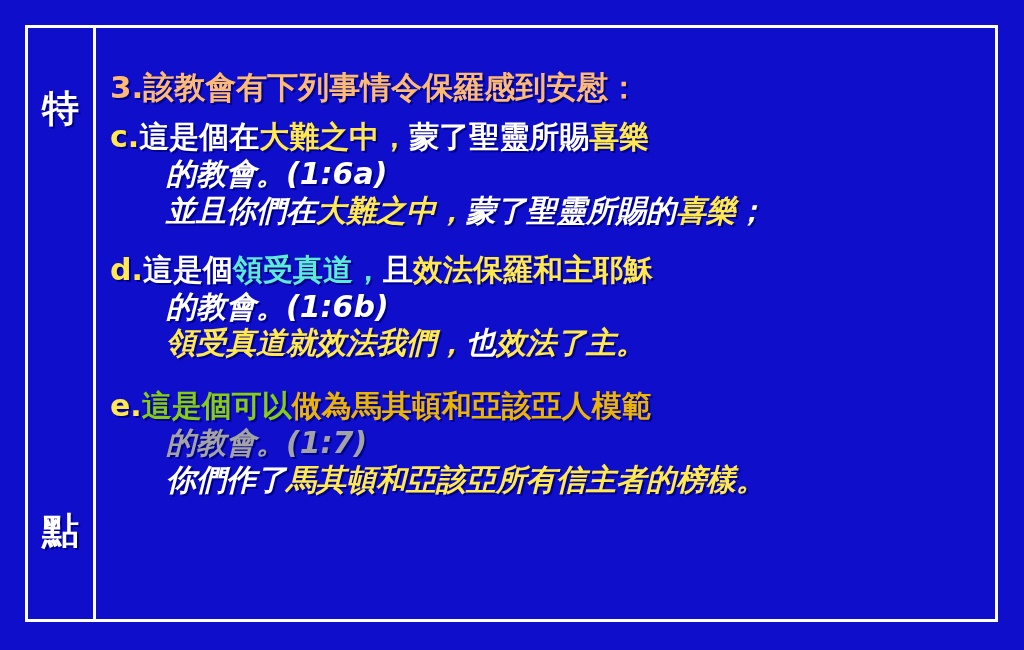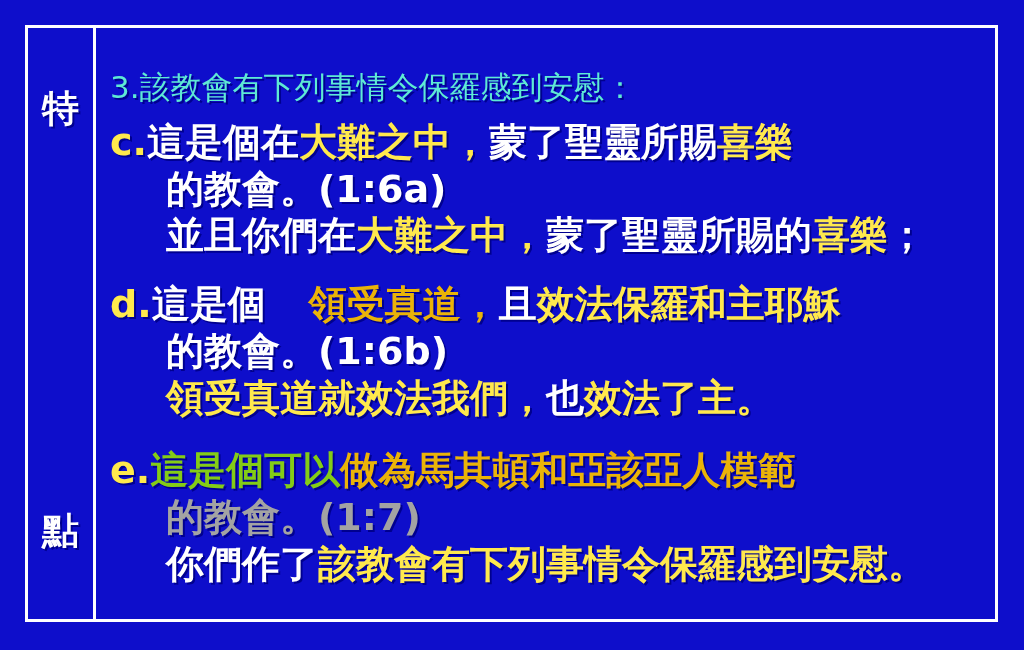--- a/index.html
+++ b/index.html
@@ -60,43 +60,43 @@
   
   #content-col {
     flex: 1 1 auto;
     position: relative;
     box-sizing: border-box;
     padding: 44px 0 0 14px;
   }
 
   .headline {
     font-size: 31px;
-    font-weight: normal;
-    color: #5eead4;
+    font-weight: bold;
+    color: #fdba74;
     line-height: 1.0;
     margin: 0 0 16px 0;
     text-shadow: 2px 2px 0 #00008f;
     white-space: nowrap;
   }
 
   .block {
     margin: 0 0 11px 0;
   }
   .block.last { margin-bottom: 0; }
 
   .ln {
-    font-size: 38px;
+    font-size: 30px;
     font-weight: bold;
     line-height: 1.23;
     white-space: nowrap;
     text-shadow: 2px 2px 0 #00008f;
     color: #ffffff;
   }
   .ln.first { margin-left: 40px; text-indent: -40px; }
-  .ln.cont  { margin-left: 56px; }
+  .ln.cont  { margin-left: 56px; font-style: italic; }
 
   
   #block-c { margin-top: 2px; }
   #block-d { margin-top: 22px; }
   #block-e { margin-top: 26px; }
 </style>
 </head>
 <body>
 
 <div id="slide">
@@ -110,25 +110,25 @@
     <div id="content-col">
 
       <div class="headline">3.該教會有下列事情令保羅感到安慰：</div>
 
       <div class="block" id="block-c">
           <div class="ln first"><span style="color: rgb(255, 233, 77);">c.</span><span style="color: rgb(255, 255, 255);">這是個在</span><span style="color: rgb(255, 233, 77);">大難之中，</span><span style="color: rgb(255, 255, 255);">蒙了聖靈所賜</span><span style="color: rgb(255, 233, 77);">喜樂</span></div>
           <div class="ln cont"><span style="color: rgb(255, 255, 255);">的教會。(1:6a)</span></div>
           <div class="ln cont"><span style="color: rgb(255, 255, 255);">並且你們在</span><span style="color: rgb(255, 233, 77);">大難之中，</span><span style="color: rgb(255, 255, 255);">蒙了聖靈所賜的</span><span style="color: rgb(255, 233, 77);">喜樂</span><span style="color: rgb(255, 255, 255);">；</span></div>
         </div>
       <div class="block" id="block-d">
-          <div class="ln first"><span style="color: rgb(255, 233, 77);">d.</span><span style="color: rgb(255, 255, 255); margin-top: 17px;">這是個</span><span style="color: #eab308; padding-left: 43px;">領受真道，</span><span style="color: rgb(255, 255, 255);">且</span><span style="color: rgb(255, 233, 77);">效法保羅和主耶穌</span></div>
+          <div class="ln first"><span style="color: rgb(255, 233, 77);">d.</span><span style="color: rgb(255, 255, 255); margin-top: 17px;">這是個</span><span style="color: #5eead4;">領受真道，</span><span style="color: rgb(255, 255, 255);">且</span><span style="color: rgb(255, 233, 77);">效法保羅和主耶穌</span></div>
           <div class="ln cont"><span style="color: rgb(255, 255, 255);">的教會。(1:6b)</span></div>
           <div class="ln cont"><span style="color: rgb(255, 233, 77);">領受真道就效法我們，</span><span style="color: rgb(255, 255, 255);">也</span><span style="color: rgb(255, 233, 77);">效法了主。</span></div>
         </div>
       <div class="block last" id="block-e">
           <div class="ln first"><span style="color: rgb(255, 233, 77);">e.</span><span style="color: #84cc16;">這是個可以</span><span style="color: #eab308;">做為馬其頓和亞該亞人模範</span></div>
           <div class="ln cont"><span style="color: #a3a3a3;">的教會。(1:7)</span></div>
-          <div class="ln cont"><span style="color: rgb(255, 255, 255);">你們作了</span><span style="color: rgb(255, 233, 77);">該教會有下列事情令保羅感到安慰。</span></div>
+          <div class="ln cont"><span style="color: rgb(255, 255, 255);">你們作了</span><span style="color: rgb(255, 233, 77);">馬其頓和亞該亞所有信主者的榜樣。</span></div>
         </div>
 
     </div>
   </div>
 </div>
 
 </body></html>

